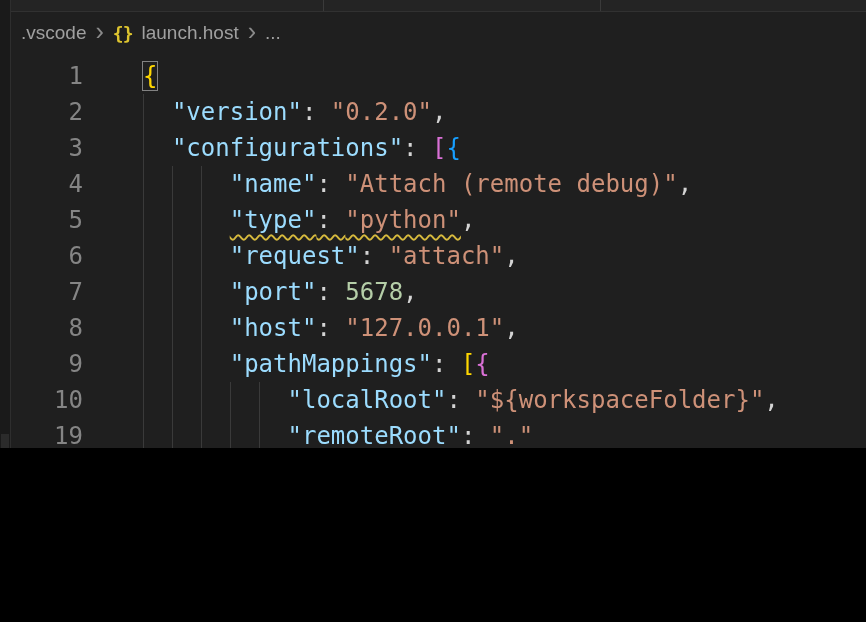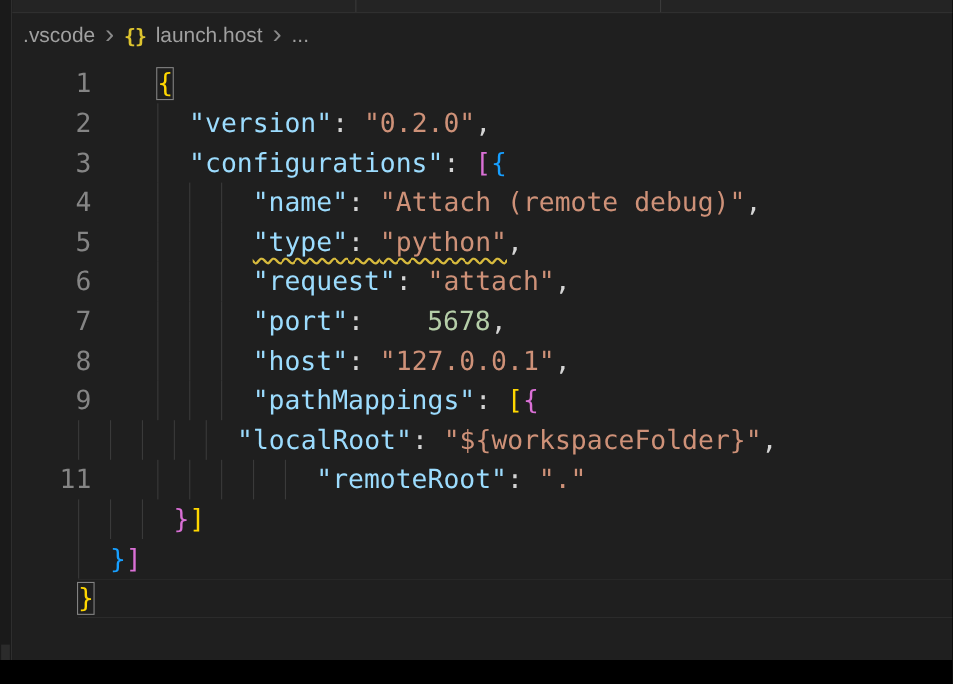--- a/index.html
+++ b/index.html
@@ -1,17 +1,17 @@
 <!DOCTYPE html>
 <html style="--bg: #1f1f1f; --tabbg: #242424; --tabborder: #313131; --tabsep: #3a3a3a; --edgebg: #1a1a1a; --edgeborder: #2e2e2e; --thumb: #2b2b2b; --crumb: #a0a0a0; --chev: #8a8a8a; --jsonicon: #ddc42f; --lineno: #858585; --linenoActive: #c8c8c8; --key: #9cdcfe; --str: #ce9178; --num: #b5cea8; --punc: #d4d4d4; --b1: #ffd700; --b2: #da70d6; --b3: #179fff; --guide: #3a3a3a; --warn: #d7ba3d; --match: #828282; --curline: #2b2b2b;"><head>
 <meta charset="utf-8">
 <style>
   html,body{margin:0;padding:0;background:#000;}
   .screen{
-    position:relative; width:866px; height:600px; overflow:hidden;
+    position:relative; width:866px; height:448px; overflow:hidden;
     background:var(--bg); font-family:"DejaVu Sans Mono", monospace;
   }
   
   .tabbar{
     position:absolute; left:11px; right:0; top:0; height:11px;
     background:var(--tabbg); border-bottom:1px solid var(--tabborder);
   }
   .tabsep{ position:absolute; top:0; bottom:0; width:1px; background:var(--tabsep); }
   .tabsep.s1{ left:312px; } .tabsep.s2{ left:589px; }
   
@@ -44,21 +44,21 @@
   .line.active .ln{ color:var(--linenoActive); }
   .code{ position:relative; flex:1; margin-left:60px; white-space:pre; }
   .line.active .code{
     box-shadow: inset 0 1px 0 var(--curline), inset 0 -1px 0 var(--curline);
   }
   .guide{ position:absolute; top:0; bottom:0; width:1px; background:var(--guide); }
   .tok{ white-space:pre; }
   .tok-ws{ color:var(--punc); }
   .tok-key{ color:var(--key); }
   .tok-str{ color:var(--str); }
-  .tok-num{ color:var(--num);margin-left:43px; }
+  .tok-num{ color:var(--num); }
   .tok-punc{ color:var(--punc); }
   .tok-b1{ color:var(--b1); }
   .tok-b2{ color:var(--b2); }
   .tok-b3{ color:var(--b3); }
   .u{
     text-decoration:underline wavy var(--warn);
     text-decoration-skip-ink:none; text-underline-offset:6px;
     text-decoration-thickness:1.5px;
   }
   .box{ outline:1px solid var(--match); }
@@ -113,24 +113,25 @@
       </div>
       <div class="line">
         <div class="ln">8</div>
         <div class="code"><span class="guide" style="left: 0ch;"></span><span class="guide" style="left: 2ch;"></span><span class="guide" style="left: 4ch;"></span><span class="tok tok-ws">      </span><span class="tok tok-key">"host"</span><span class="tok tok-punc">: </span><span class="tok tok-str">"127.0.0.1"</span><span class="tok tok-punc">,</span></div>
       </div>
       <div class="line">
         <div class="ln">9</div>
         <div class="code"><span class="guide" style="left: 0ch;"></span><span class="guide" style="left: 2ch;"></span><span class="guide" style="left: 4ch;"></span><span class="tok tok-ws">      </span><span class="tok tok-key">"pathMappings"</span><span class="tok tok-punc">: </span><span class="tok tok-b1">[</span><span class="tok tok-b2">{</span></div>
       </div>
       <div class="line">
+        <div class="ln">10</div>
         <div class="code"><span class="guide" style="left: 0ch;"></span><span class="guide" style="left: 2ch;"></span><span class="guide" style="left: 4ch;"></span><span class="guide" style="left: 6ch;"></span><span class="guide" style="left: 8ch;"></span><span class="tok tok-ws">          </span><span class="tok tok-key">"localRoot"</span><span class="tok tok-punc">: </span><span class="tok tok-str">"${workspaceFolder}"</span><span class="tok tok-punc">,</span></div>
       </div>
       <div class="line">
-        <div class="ln">11</div>
+        <div class="ln">19</div>
         <div class="code"><span class="guide" style="left: 0ch;"></span><span class="guide" style="left: 2ch;"></span><span class="guide" style="left: 4ch;"></span><span class="guide" style="left: 6ch;"></span><span class="guide" style="left: 8ch;"></span><span class="tok tok-ws">          </span><span class="tok tok-key">"remoteRoot"</span><span class="tok tok-punc">: </span><span class="tok tok-str">"."</span></div>
       </div>
       <div class="line">
         <div class="code"><span class="guide" style="left: 0ch;"></span><span class="guide" style="left: 2ch;"></span><span class="guide" style="left: 4ch;"></span><span class="tok tok-ws">      </span><span class="tok tok-b2">}</span><span class="tok tok-b1">]</span></div>
       </div>
       <div class="line">
         <div class="code"><span class="guide" style="left: 0ch;"></span><span class="tok tok-ws">  </span><span class="tok tok-b3">}</span><span class="tok tok-b2">]</span></div>
       </div>
       <div class="line active">
         <div class="code"><span class="tok tok-b1 box">}</span></div>

